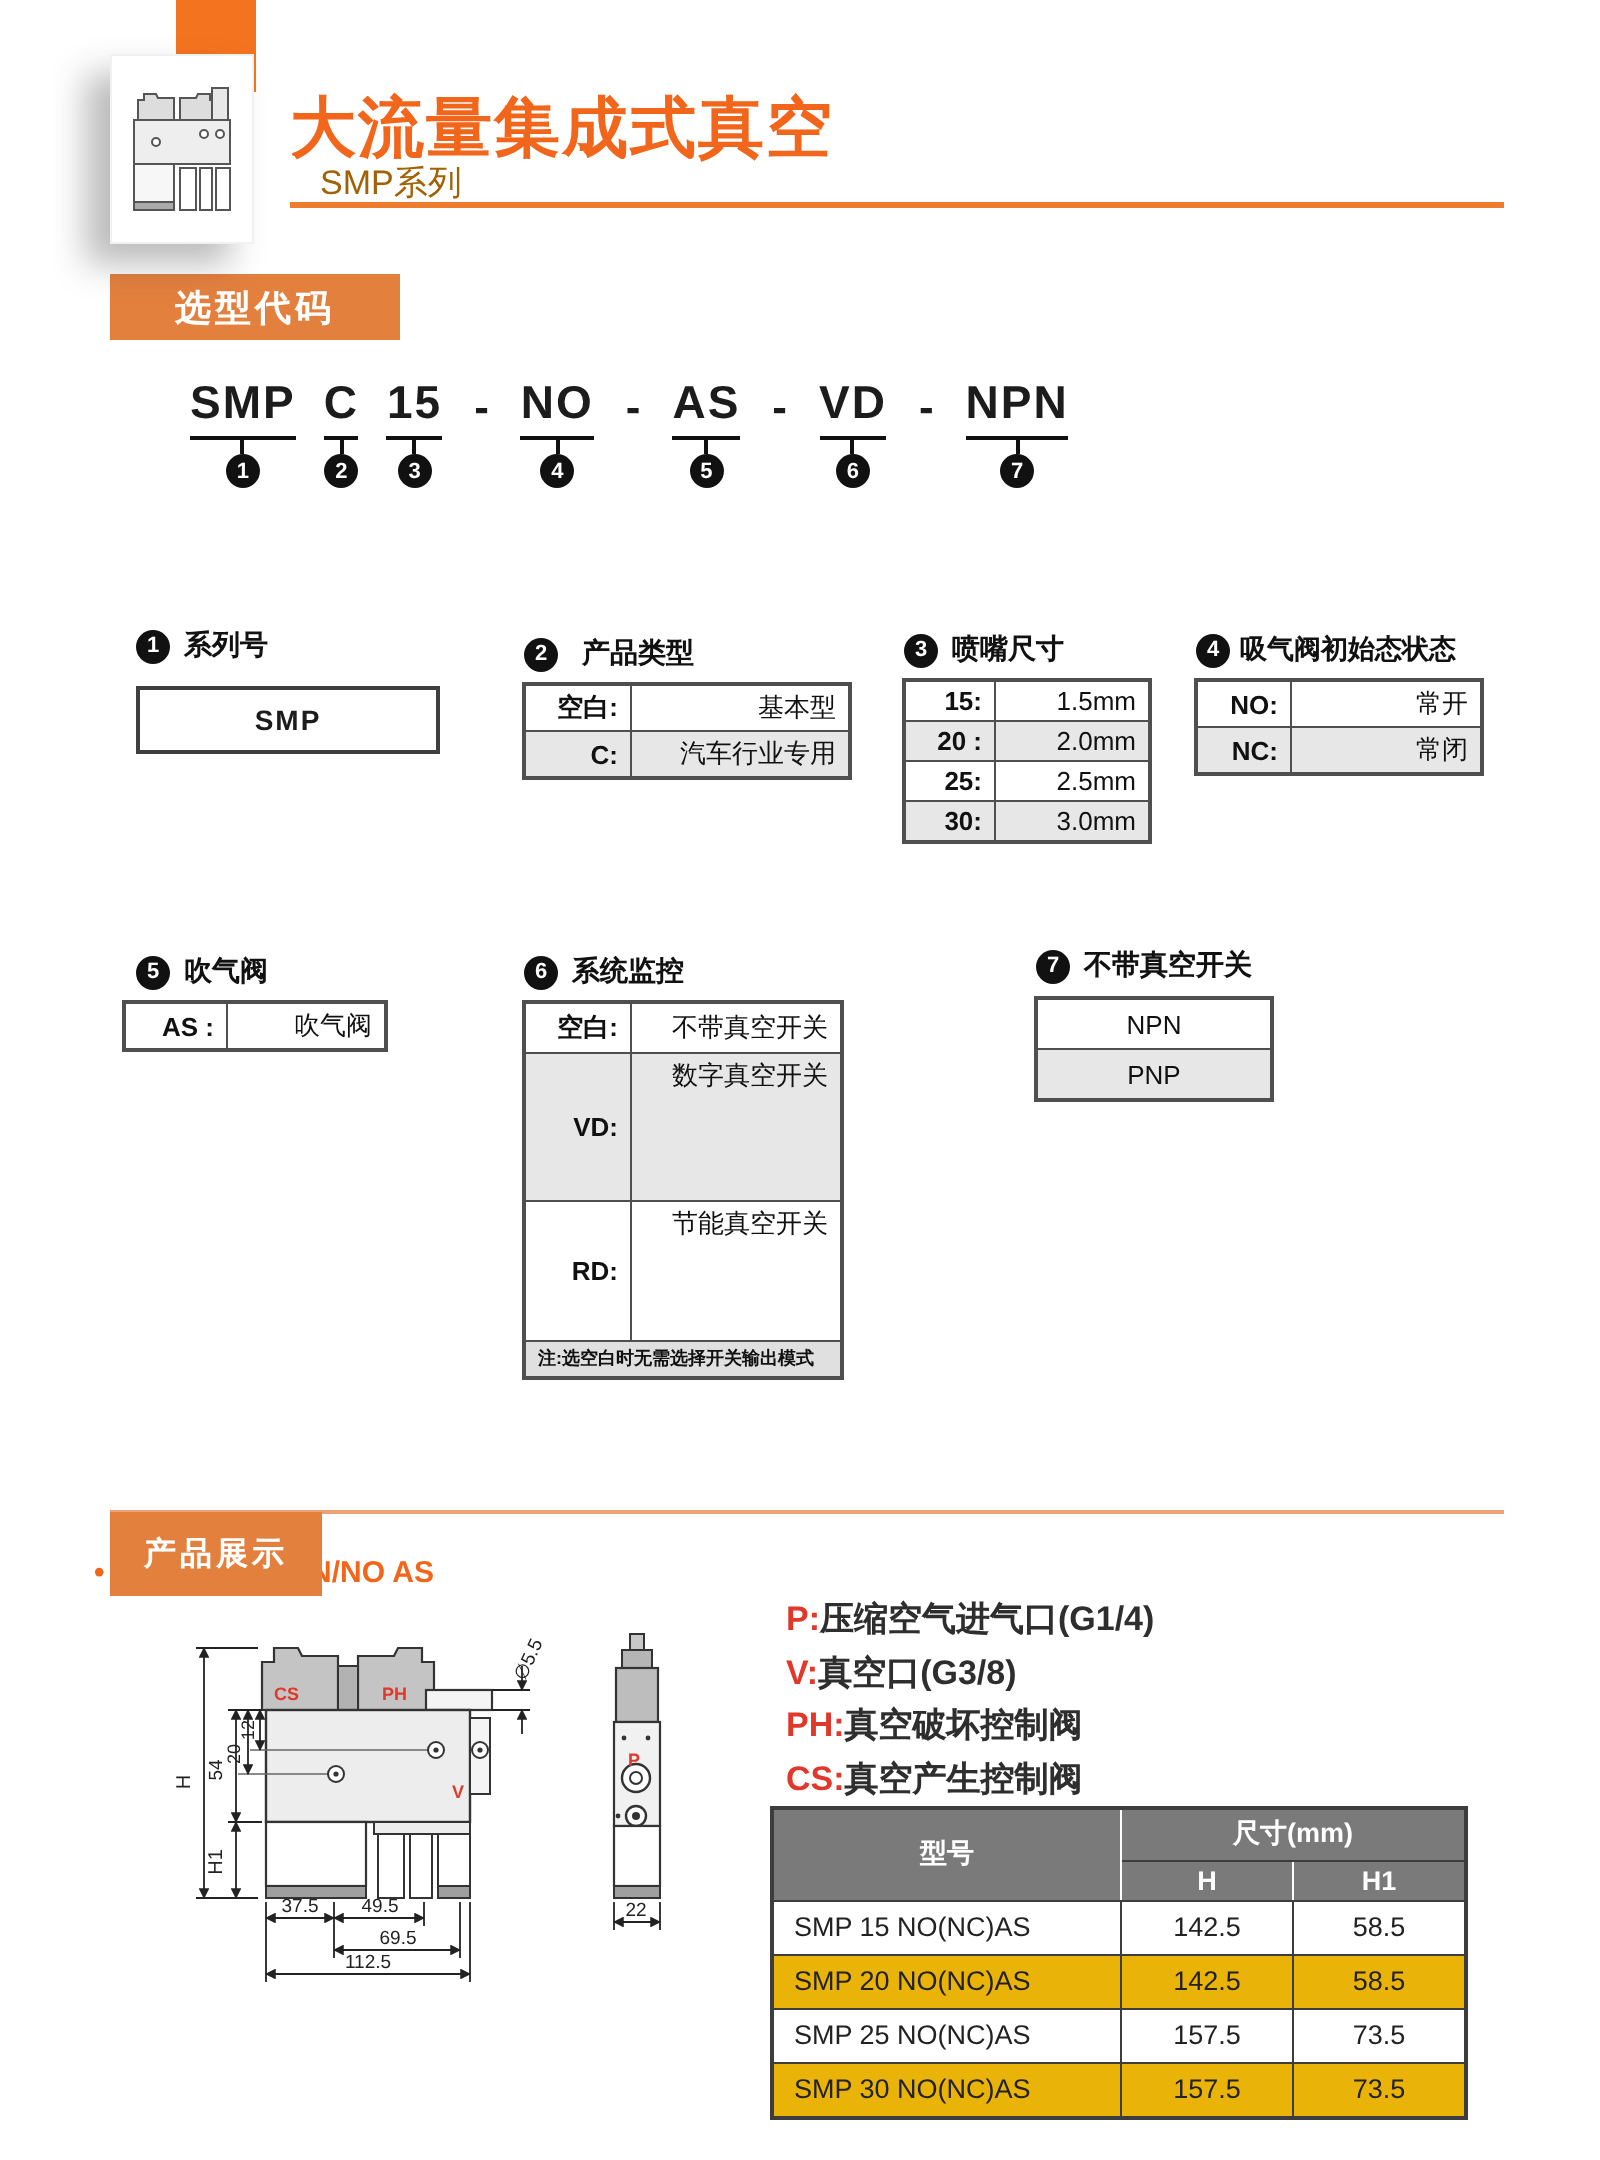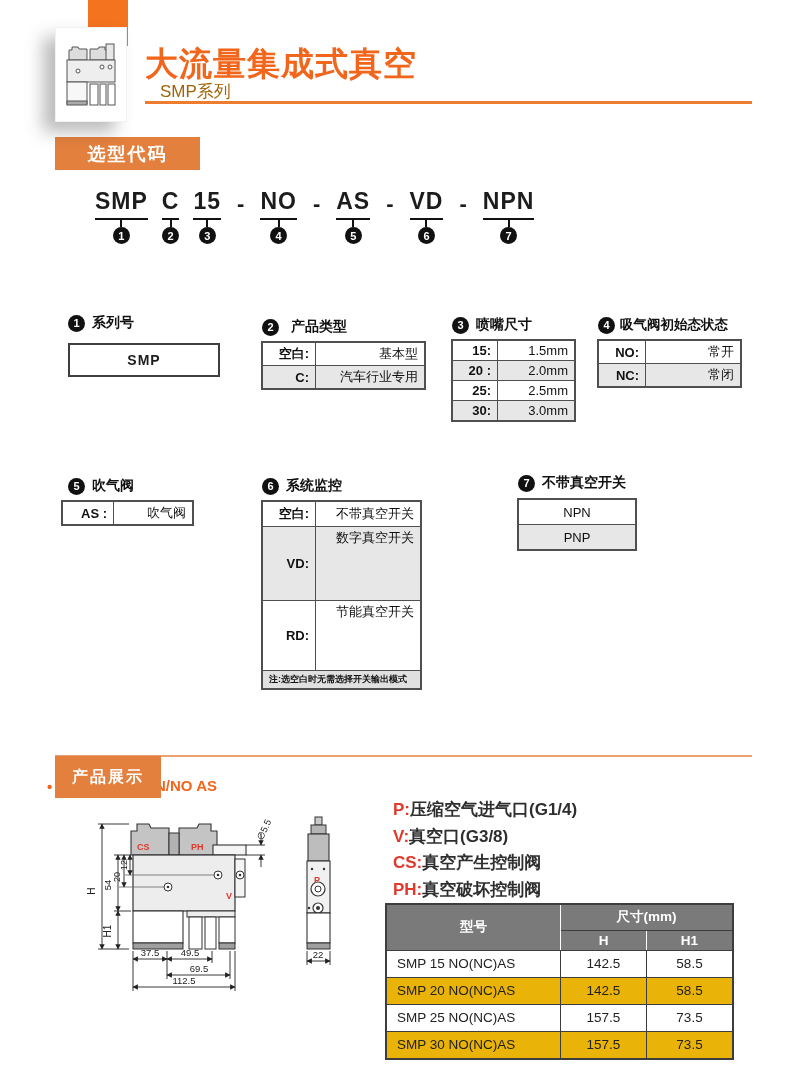--- a/index.html
+++ b/index.html
@@ -275,22 +275,22 @@
   <div class="abs badge badge2">产品展示</div>
 
   <div class="abs bullet-line">
     <span>•</span>
     <span>SMP 15至30 CN/NO AS</span>
   </div>
 
   <div class="abs legend">
     <div><span class="lk">P:</span><span>压缩空气进气口(G1/4)</span></div>
     <div><span class="lk">V:</span><span>真空口(G3/8)</span></div>
+    <div><span class="lk">PH:</span><span>真空破坏控制阀</span></div>
     <div><span class="lk">CS:</span><span>真空产生控制阀</span></div>
-    <div><span class="lk">PH:</span><span>真空破坏控制阀</span></div>
   </div>
 
   <svg class="abs" style="left:53px;top:803px;" width="336" height="252" viewBox="0 0 336 252">
     <defs>
       <marker id="arr" viewBox="0 0 10 10" refX="9" refY="5" markerWidth="6" markerHeight="6" orient="auto-start-reverse">
         <path d="M0,0 L10,5 L0,10 z" fill="#222"></path>
       </marker>
     </defs>
 
     <path d="M78,52 V28 H84 V21 H96 L98,25 H116 V52 Z" fill="#c4c4c4" stroke="#333" stroke-width="1.1"></path>

